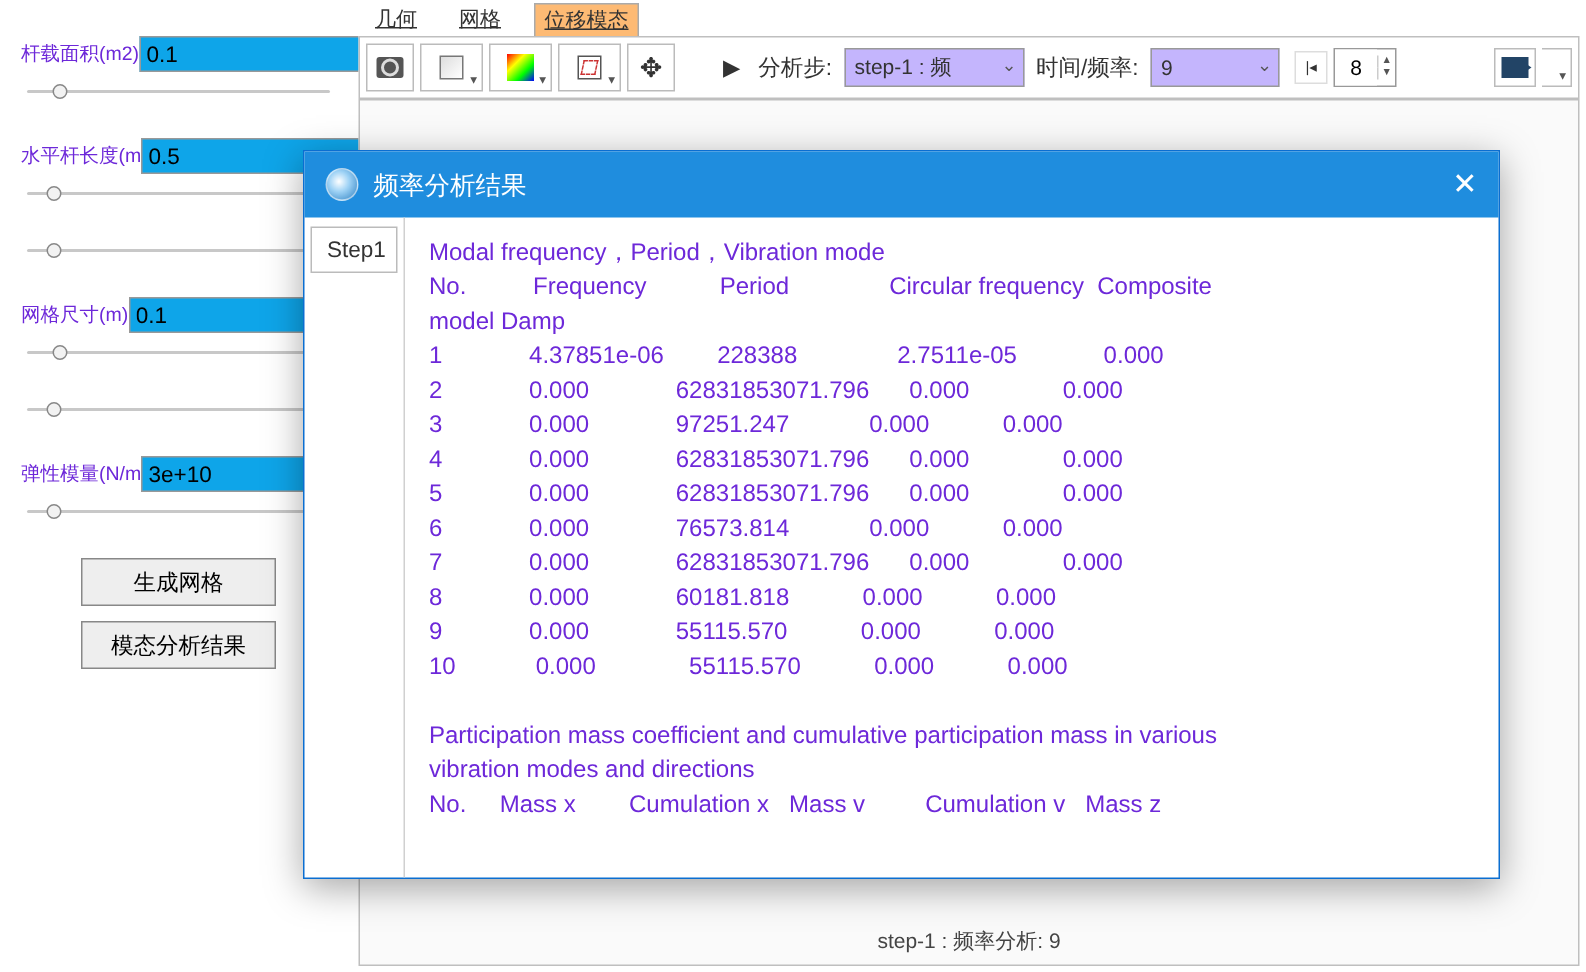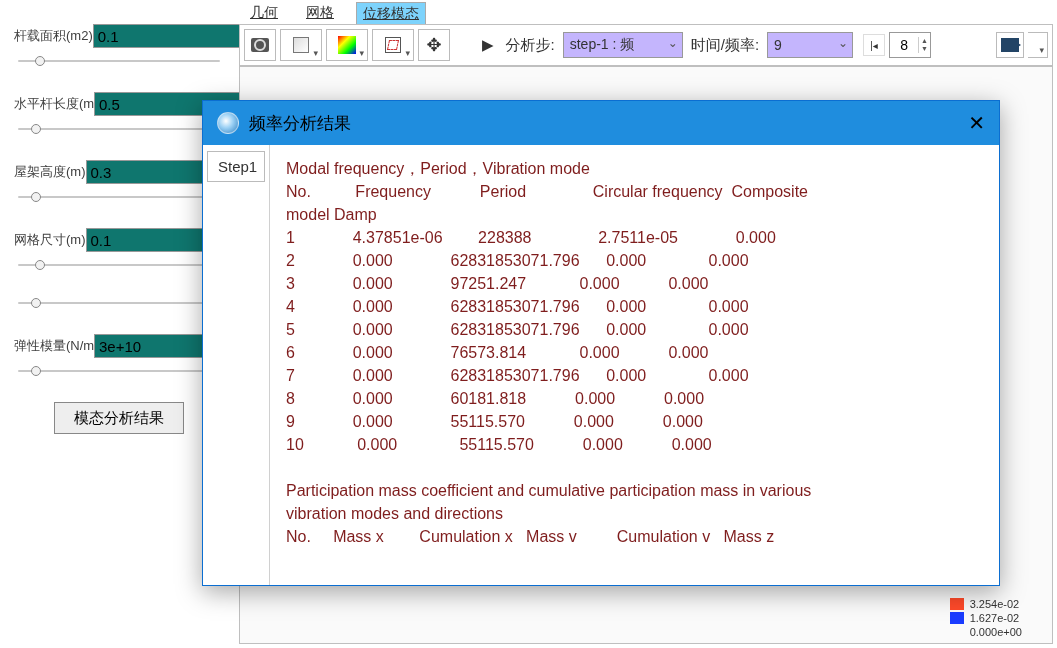--- a/index.html
+++ b/index.html
@@ -22,28 +22,28 @@
   padding: 24px 10px 0 14px;
   background: #fff;
 }
 .param-row {
   display: flex;
   align-items: center;
   margin-bottom: 6px;
 }
 .param-label {
   font-size: 13px;
-  color: #404040;
+  color: #6d28d9;
   width: 80px;
   white-space: nowrap;
 }
 .param-input {
   flex: 1;
   border: 1px solid #999;
-  background: #0f766e;
+  background: #0ea5e9;
   padding: 2px 4px;
   font-size: 15px;
   height: 24px;
 }
 .slider {
   width: 100%;
   height: 14px;
   position: relative;
   margin-bottom: 24px;
 }
@@ -88,21 +88,21 @@
   font-size: 14px;
   text-decoration: underline;
 }
 .tab {
   padding: 2px 6px;
   cursor: pointer;
 }
 .tab.active {
   border: 1px solid #aaa;
   border-bottom: none;
-  background: #7dd3fc;
+  background: #fdba74;
 }
 .toolbar {
   position: absolute;
   left: 239px; top: 24px;
   right: 4px;
   height: 42px;
   border: 1px solid #bfbfbf;
   display: flex;
   align-items: center;
   padding: 0 4px;
@@ -168,21 +168,21 @@
   position: absolute;
   left: 202px; top: 100px;
   width: 798px; height: 486px;
   background: #fff;
   box-shadow: 0 6px 24px rgba(0,0,0,0.35);
   border: 1px solid #0b6ed1;
 }
 .dialog-title {
   height: 44px;
   background: #1f8dde;
-  color: #000000;
+  color: #ffffff;
   display: flex;
   align-items: center;
   padding: 0 14px;
   font-size: 17px;
   justify-content: space-between;
 }
 .dialog-title .left{display:flex;align-items:center;gap:10px;}
 .dialog-title .logo{
   width:22px;height:22px;border-radius:50%;
   background: radial-gradient(circle at 40% 40%, #fff, #9ed2f5 40%, #2c7fc1);
@@ -206,21 +206,21 @@
   margin:2px 4px;
   text-align:left;
   cursor:pointer;
 }
 .result-area {
   flex: 1;
   padding: 12px 14px 12px 16px;
   font-size: 16px;
   line-height: 23px;
   overflow-y: auto;
-  color: #7f1d1d;
+  color: #6d28d9;
   font-family: "Microsoft YaHei", Arial, sans-serif;
   position:relative;
 }
 .result-area pre{
   font-family: inherit;
   white-space: pre;
 }
 .result-area::-webkit-scrollbar{width:14px;}
 .result-area::-webkit-scrollbar-thumb{background:#c0c0c0;border:2px solid #eee;}
 
@@ -250,24 +250,20 @@
 
   <div class="param-row">
     <span class="param-label">水平杆长度(m)</span>
     <input class="param-input" value="0.5" style="">
   </div>
   <div class="slider">
       <div class="slider-track"></div>
       <div class="slider-thumb" style="left:8%"></div>
     </div>
 
-  <div class="param-row">
-    <span class="param-label">屋架高度(m)</span>
-    <input class="param-input" value="0.3" style="">
-  </div>
   <div class="slider">
       <div class="slider-track"></div>
       <div class="slider-thumb" style="left:8%"></div>
     </div>
 
   <div class="param-row">
     <span class="param-label">网格尺寸(m)</span>
     <input class="param-input" value="0.1" style="">
   </div>
   <div class="slider">
@@ -283,20 +279,21 @@
   <div class="param-row">
     <span class="param-label">弹性模量(N/m2)</span>
     <input class="param-input" value="3e+10" style="">
   </div>
   <div class="slider">
       <div class="slider-track"></div>
       <div class="slider-thumb" style="left:8%"></div>
     </div>
 
   <div class="action-buttons">
+    <button class="action-btn">生成网格</button>
     <button class="action-btn">模态分析结果</button>
   </div>
 </div>
 
 <div class="tabs-row">
   <div class="tab">几何</div>
   <div class="tab">网格</div>
   <div class="tab active">位移模态</div>
 </div>
 
@@ -339,34 +336,21 @@
       </div>
   </div>
   <div style="flex:1"></div>
   <div class="tool-btn" style="width:28px;height:26px;">
       <span class="ic-vid"></span>
     </div>
   <div class="tool-btn split" style="width:20px;height:26px;border-left:none"></div>
 </div>
 
 <div class="viewport">
-  <div class="color-legend">
-    <div class="row">
-        <div class="sw" style="background:#ff4a2a"></div>
-        <span>3.254e-02</span>
-      </div>
-    <div class="row">
-        <div class="sw" style="background:#1a3cff"></div>
-        <span>1.627e-02</span>
-      </div>
-    <div class="row">
-        <div class="sw" style="background:transparent"></div>
-        <span>0.000e+00</span>
-      </div>
-  </div>
+  <div class="status-bar">step-1 : 频率分析: 9</div>
 </div>
 
 <div class="dialog">
   <div class="dialog-title">
     <div class="left">
       <div class="logo"></div>
       <span>频率分析结果</span>
     </div>
     <span class="dialog-close">✕</span>
   </div>

